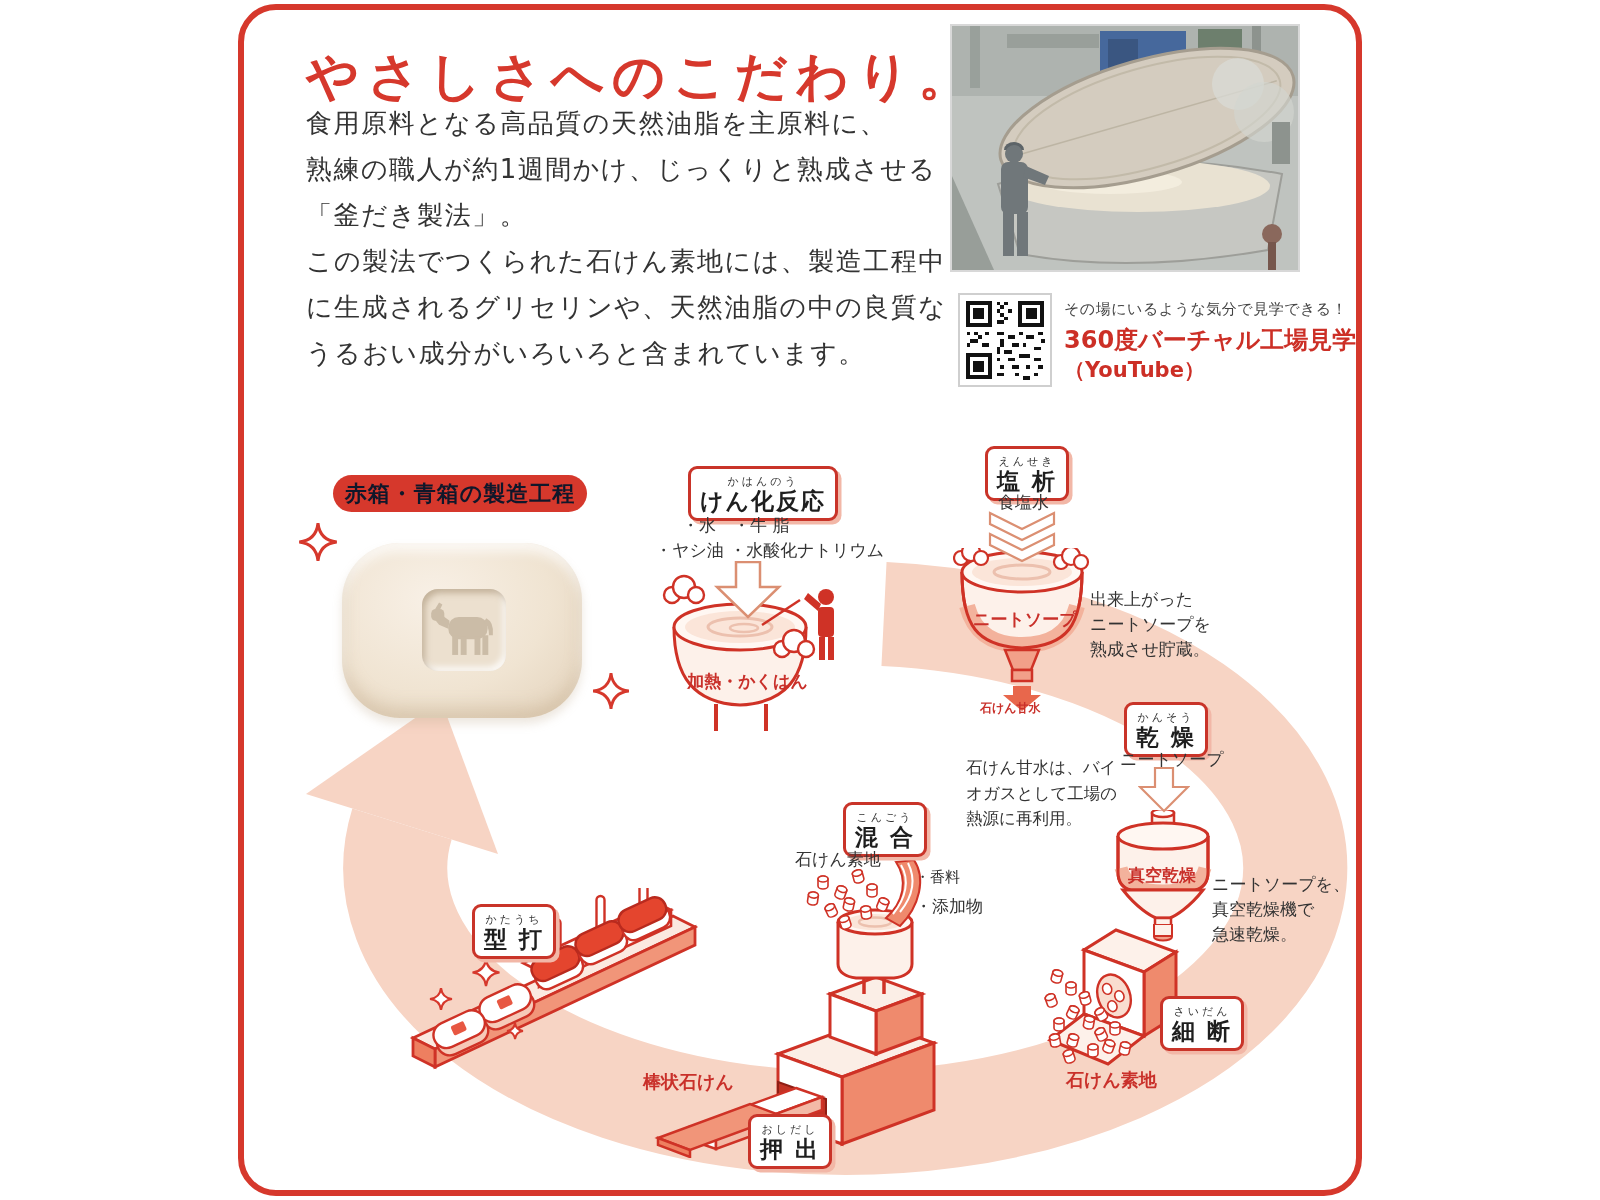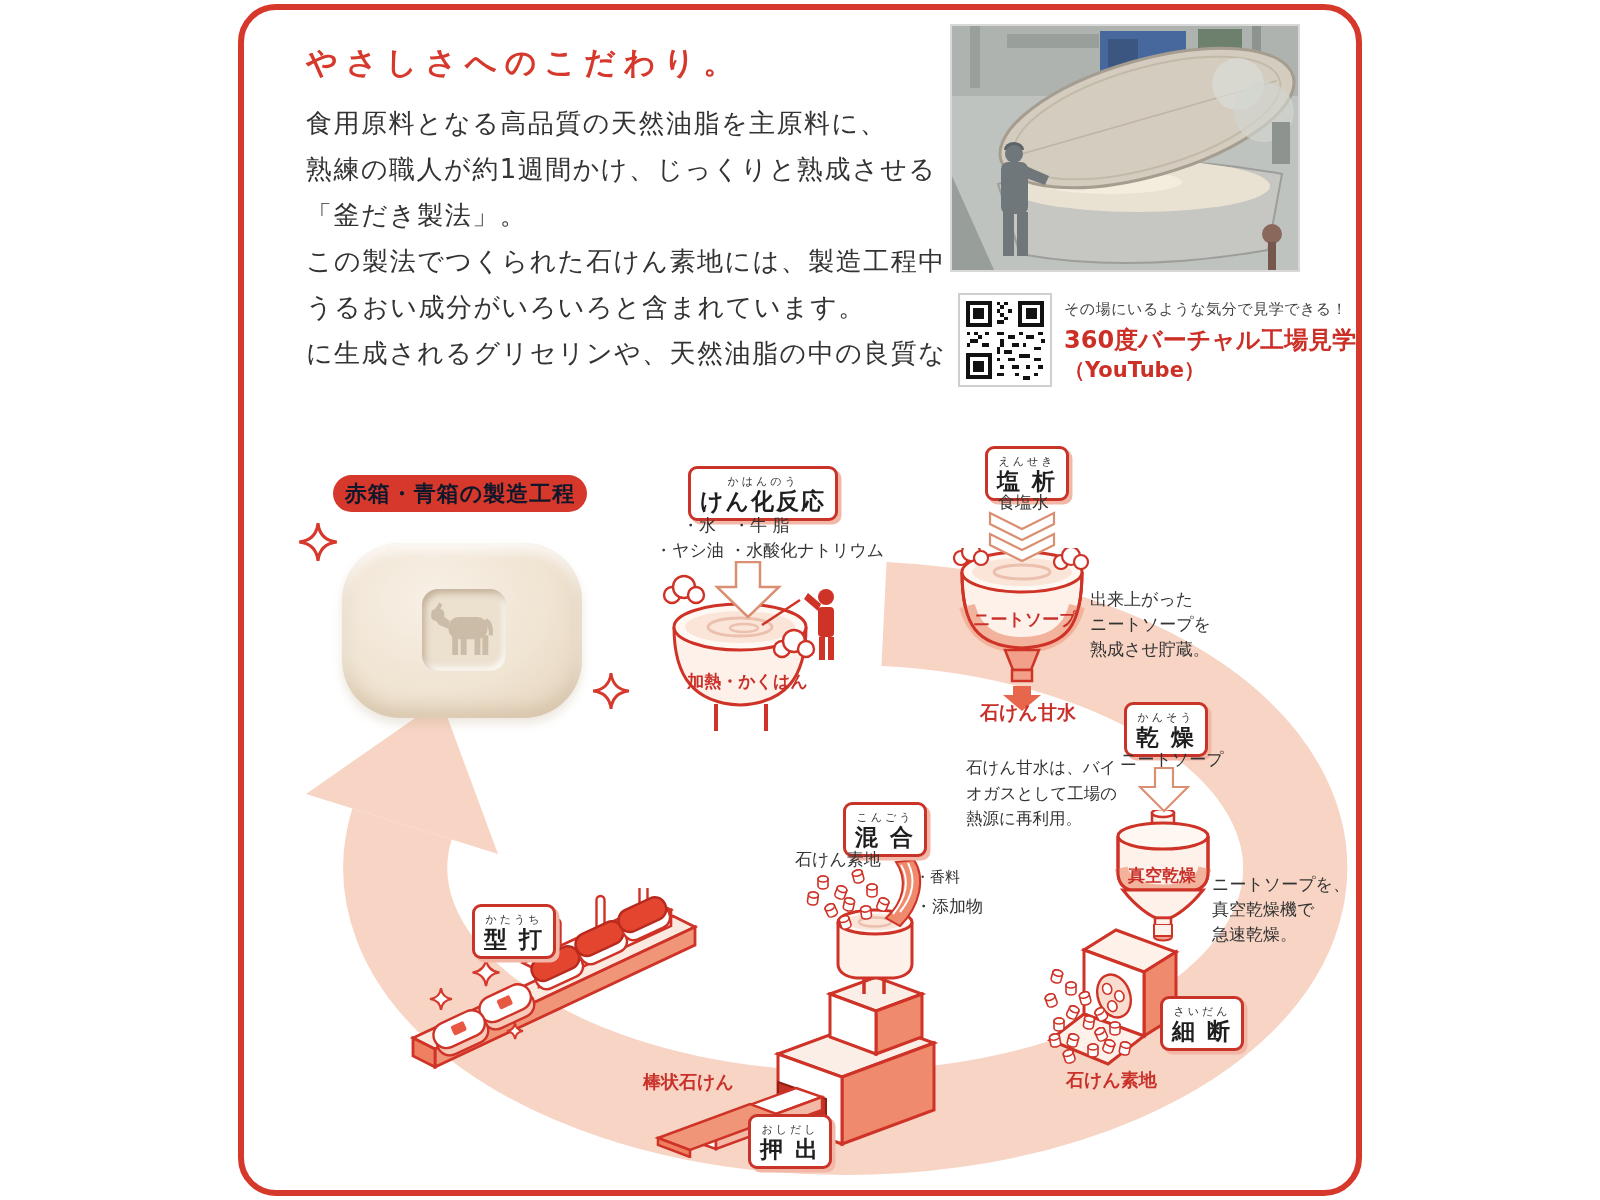--- a/index.html
+++ b/index.html
@@ -1,21 +1,21 @@
 <!DOCTYPE html>
 <html><head>
 <meta charset="utf-8">
 <style>
   * { margin:0; padding:0; box-sizing:border-box; }
   html,body { background:#ffffff; }
   body { font-family:"DejaVu Sans","Liberation Sans",sans-serif; }
   .stage { position:relative; width:1600px; height:1200px; background:#fff; overflow:hidden; }
   .frame { position:absolute; left:238px; top:4px; width:1124px; height:1192px;
            border:6px solid #d6382c; border-radius:38px; z-index:10; pointer-events:none; }
-  .intro-title { position:absolute; left:306px; top:42px; font-size:31px; font-weight:bold;
+  .intro-title { position:absolute; left:306px; top:42px; font-size:52px; font-weight:bold;
                  color:#d6382c; letter-spacing:8px; white-space:nowrap; z-index:3; }
   .intro-body { position:absolute; left:306px; top:100px; z-index:3; }
   .intro-body div { font-size:26px; color:#333; font-weight:500; letter-spacing:1.5px;
                     height:46px; line-height:46px; white-space:nowrap; }
   .photo-box { position:absolute; left:950px; top:24px; width:350px; height:248px;
                border:2px solid #d8d8d8; background:#bfc3bf; z-index:3; overflow:hidden; }
   .qr-box { position:absolute; left:958px; top:293px; width:94px; height:94px; background:#fff;
             border:2px solid #cfcfcf; padding:3px; z-index:3; }
   .qr-caption { position:absolute; left:1064px; top:300px; font-size:15px; color:#444;
                 letter-spacing:0.5px; white-space:nowrap; z-index:3; }
@@ -55,22 +55,22 @@
 <div class="stage">
 
   <div class="frame"></div>
 
   <div class="intro-title">やさしさへのこだわり。</div>
   <div class="intro-body">
     <div>食用原料となる高品質の天然油脂を主原料に、</div>
     <div>熟練の職人が約1週間かけ、じっくりと熟成させる</div>
     <div>「釜だき製法」。</div>
     <div>この製法でつくられた石けん素地には、製造工程中</div>
+    <div>に生成されるグリセリンや、天然油脂の中の良質な</div>
     <div>うるおい成分がいろいろと含まれています。</div>
-    <div>に生成されるグリセリンや、天然油脂の中の良質な</div>
   </div>
 
   <div class="photo-box">
     <svg width="346" height="244" viewBox="0 0 346 244">
       <rect width="346" height="244" fill="#bfc3bf"></rect>
       <rect x="0" y="0" width="346" height="70" fill="#aeb3af"></rect>
       <rect x="18" y="0" width="10" height="62" fill="#99a09b"></rect>
       <rect x="55" y="8" width="92" height="14" fill="#999f9a"></rect>
       <rect x="148" y="5" width="86" height="50" fill="#46689c"></rect>
       <rect x="156" y="13" width="30" height="34" fill="#3a5681"></rect>
@@ -265,21 +265,21 @@
       <rect x="60" y="138" width="18" height="9"></rect>
       <polygon points="50,147 88,147 69,163"></polygon>
     </g>
   </svg>
   <div class="red-cap" style="left:973px; top:608px; width:100px; font-size:17px; text-align:center;">ニートソープ</div>
   <div class="note" style="left:1090px; top:558px;">
     <div>出来上がった</div>
     <div>ニートソープを</div>
     <div>熟成させ貯蔵。</div>
   </div>
-  <div class="red-cap" style="left:980px; top:700px; font-size:19px;">石けん甘水</div>
+  <div class="red-cap" style="left:980px; top:700px; font-size:12px;">石けん甘水</div>
   <div class="note" style="left:966px; top:726px; font-size:16.5px; line-height:25.5px;">
     <div>石けん甘水は、バイ</div>
     <div>オガスとして工場の</div>
     <div>熱源に再利用。</div>
   </div>
 
   <div class="step-box" style="left:1124px; top:702px;">
     <span class="furi">かんそう</span>
     <span class="lbl">乾 燥</span>
   </div>

